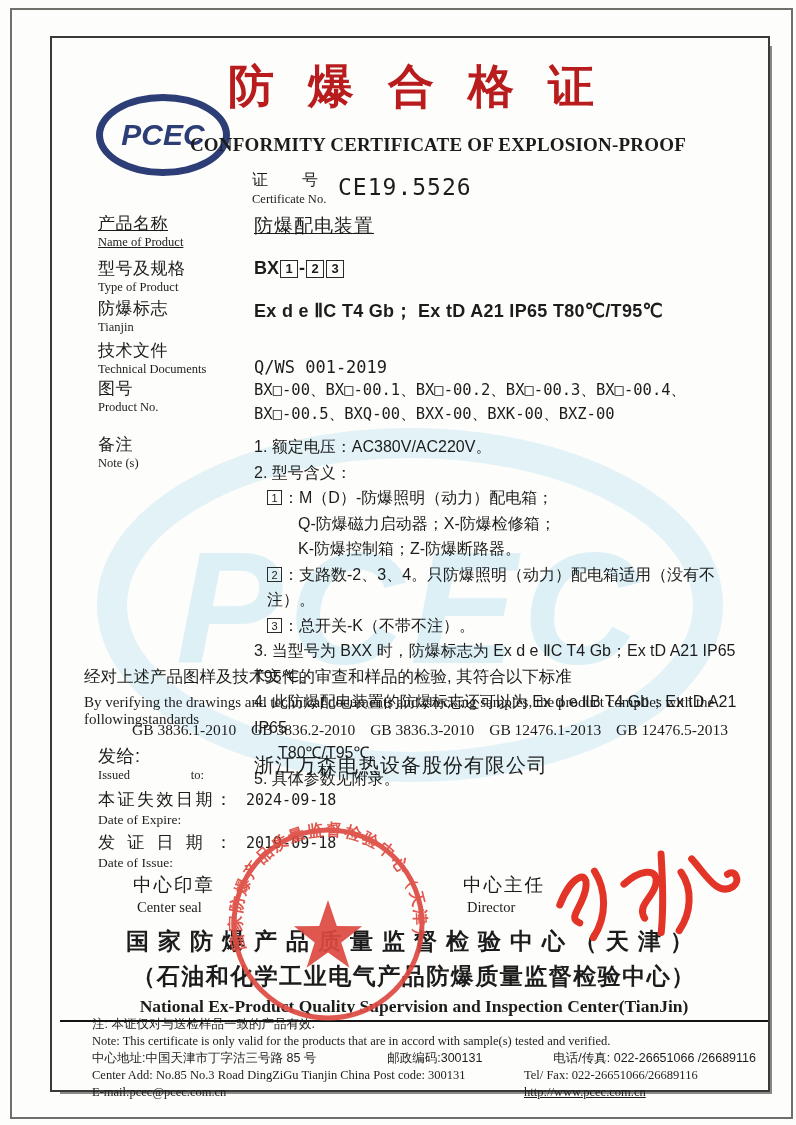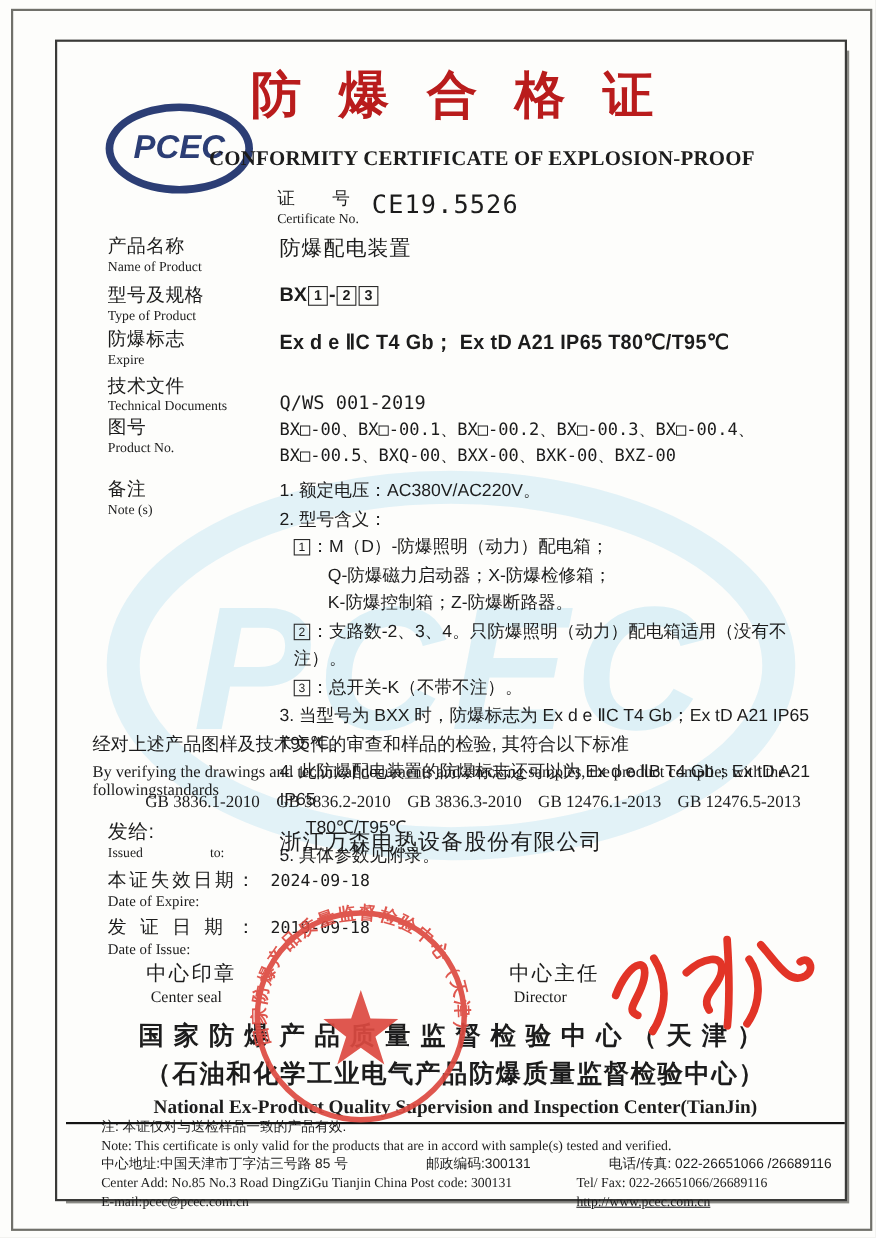--- a/index.html
+++ b/index.html
@@ -27,21 +27,21 @@
   .certno-val { position:absolute; left:338px; top:174px; font-family:"DejaVu Sans Mono", monospace; font-size:23px; letter-spacing:1px; }
 
   
   .fields { position:absolute; left:98px; top:212px; width:648px; }
   .frow { display:flex; align-items:flex-start; }
   .flabel { width:150px; flex:none; }
   .flabel .cn { font-size:17px; width:134px; text-align-last:justify; letter-spacing:0.5px; }
   .flabel .en { font-family:"Liberation Serif", serif; font-size:12.5px; margin-top:0; }
   .fvalue { flex:1; padding-left:6px; padding-top:1px; }
 
-  .r-name { min-height:45px; }  .v-name { font-size:19px; letter-spacing:1px; }
+  .r-name { min-height:45px;text-decoration:underline; }  .v-name { font-size:19px; letter-spacing:1px; }
   .r-type { min-height:40px; }  .v-type { font-size:18px; font-weight:600; }
   .tbox { display:inline-block; border:1.5px solid #2a2a2a; width:18px; height:18px; line-height:16px; font-size:13px; text-align:center; vertical-align:1px; margin:0 1px; font-weight:600; }
   .r-mark { min-height:42px; }  .v-mark { font-size:18px; font-weight:800; letter-spacing:0.3px; transform:scaleY(1.05); transform-origin:left top; }
   .r-tech { min-height:38px;align-items:flex-end; }  .v-tech { font-family:"DejaVu Sans Mono", monospace; font-size:17px; }
   .r-draw { min-height:56px; }  .v-draw { font-family:"DejaVu Sans Mono", monospace; font-size:15.5px; line-height:24px; }
 
   .notes { font-size:16px; line-height:25.5px; }
   .notes .ind1 { padding-left:13px; }
   .notes .ind2 { padding-left:44px; }
   .notes .ind3 { padding-left:24px; }
@@ -128,21 +128,21 @@
           <span class="en" style="display:block">Type of Product</span>
         </div>
         <div class="fvalue v-type">
           <span>BX</span><span class="tbox">1</span><span>-</span><span class="tbox">2</span><span class="tbox">3</span>
         </div>
       </div>
 
       <div class="frow r-mark">
         <div class="flabel">
           <span class="cn">防爆标志</span>
-          <span class="en" style="display:block">Expire</span>
+          <span class="en" style="display:block">Tianjin</span>
         </div>
         <div class="fvalue v-mark">Ex d e ⅡC T4 Gb；  Ex tD A21 IP65 T80℃/T95℃</div>
       </div>
 
       <div class="frow r-tech">
         <div class="flabel">
           <span class="cn">技术文件</span>
           <span class="en" style="display:block">Technical Documents</span>
         </div>
         <div class="fvalue v-tech">Q/WS 001-2019</div>

